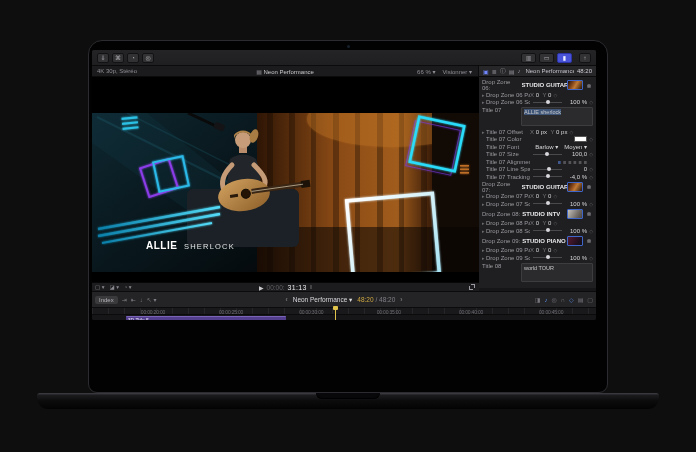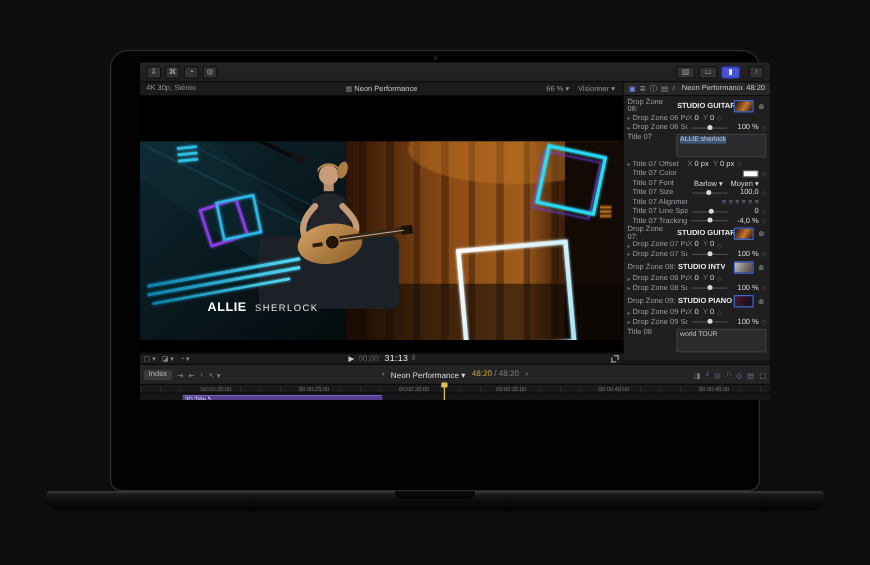--- a/index.html
+++ b/index.html
@@ -5,21 +5,21 @@
   * { margin:0; padding:0; box-sizing:border-box; }
   html,body { width:696px; height:452px; background:#0e0e0f; overflow:hidden;
     font-family:"Liberation Sans", sans-serif; -webkit-font-smoothing:antialiased; }
   .stage { position:relative; width:696px; height:452px; }
 
   
   .screen { position:absolute; left:88px; top:40px; width:520px; height:353px;
     background:#020203; border:1px solid #2c2c30; border-radius:14px 14px 9px 9px; }
   .camera-dot { position:absolute; left:50%; top:4px; width:3px; height:3px; margin-left:-1px;
     border-radius:50%; background:#15202b; }
-  .screen-content { position:absolute; left:23px; top:9px; width:504px; height:270px;
+  .screen-content { position:absolute; left:3px; top:9px; width:504px; height:270px;
     background:#161618; border-radius:2px; overflow:hidden; }
   .base { position:absolute; left:37px; top:393px; width:622px; height:16px;
     border-radius:3px 3px 11px 11px;
     background:linear-gradient(180deg,#414147 0%,#1b1b1e 14%,#0c0c0d 48%,#030304 100%); }
   .base-notch { position:absolute; left:50%; top:0; width:64px; height:6px; margin-left:-32px;
     background:#08080a; border-radius:0 0 7px 7px; box-shadow:inset 0 -1px 1px #000; }
 
   
   .top-toolbar { position:absolute; left:0; top:0; width:504px; height:16px;
     background:linear-gradient(#242426,#1f1f21); border-bottom:1px solid #0b0b0c;

